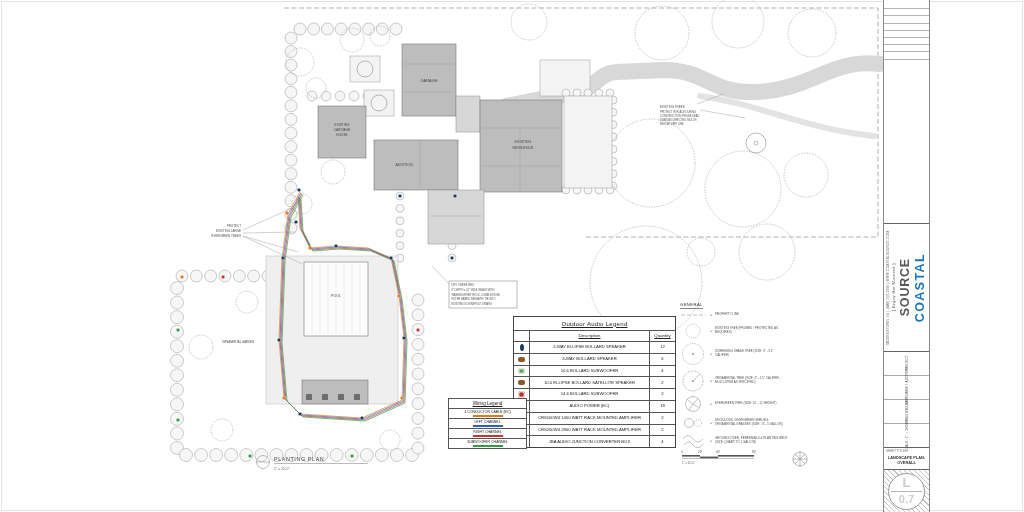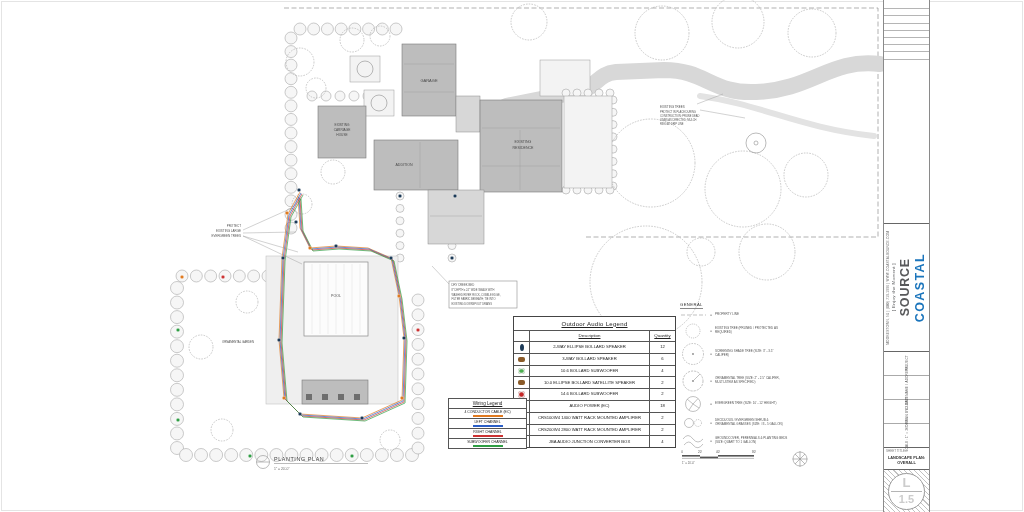--- a/index.html
+++ b/index.html
@@ -571,17 +571,17 @@
           <span class="vtext">SCALE: 1" = 20'-0"</span>
         </div>
     </div>
     <div id="tb-sheettitle" class="tb-sec">
       <div class="st-label">SHEET TITLE:</div>
       <div class="st-title">LANDSCAPE PLAN: OVERALL</div>
     </div>
     <div id="tb-badge" class="tb-sec">
       <div class="badge-circle">
         <span class="badge-letter">L</span>
-        <span class="badge-number">1.5</span>
+        <span class="badge-number">0.7</span>
       </div>
     </div>
   </div>
 </div>
 
 </body></html>

